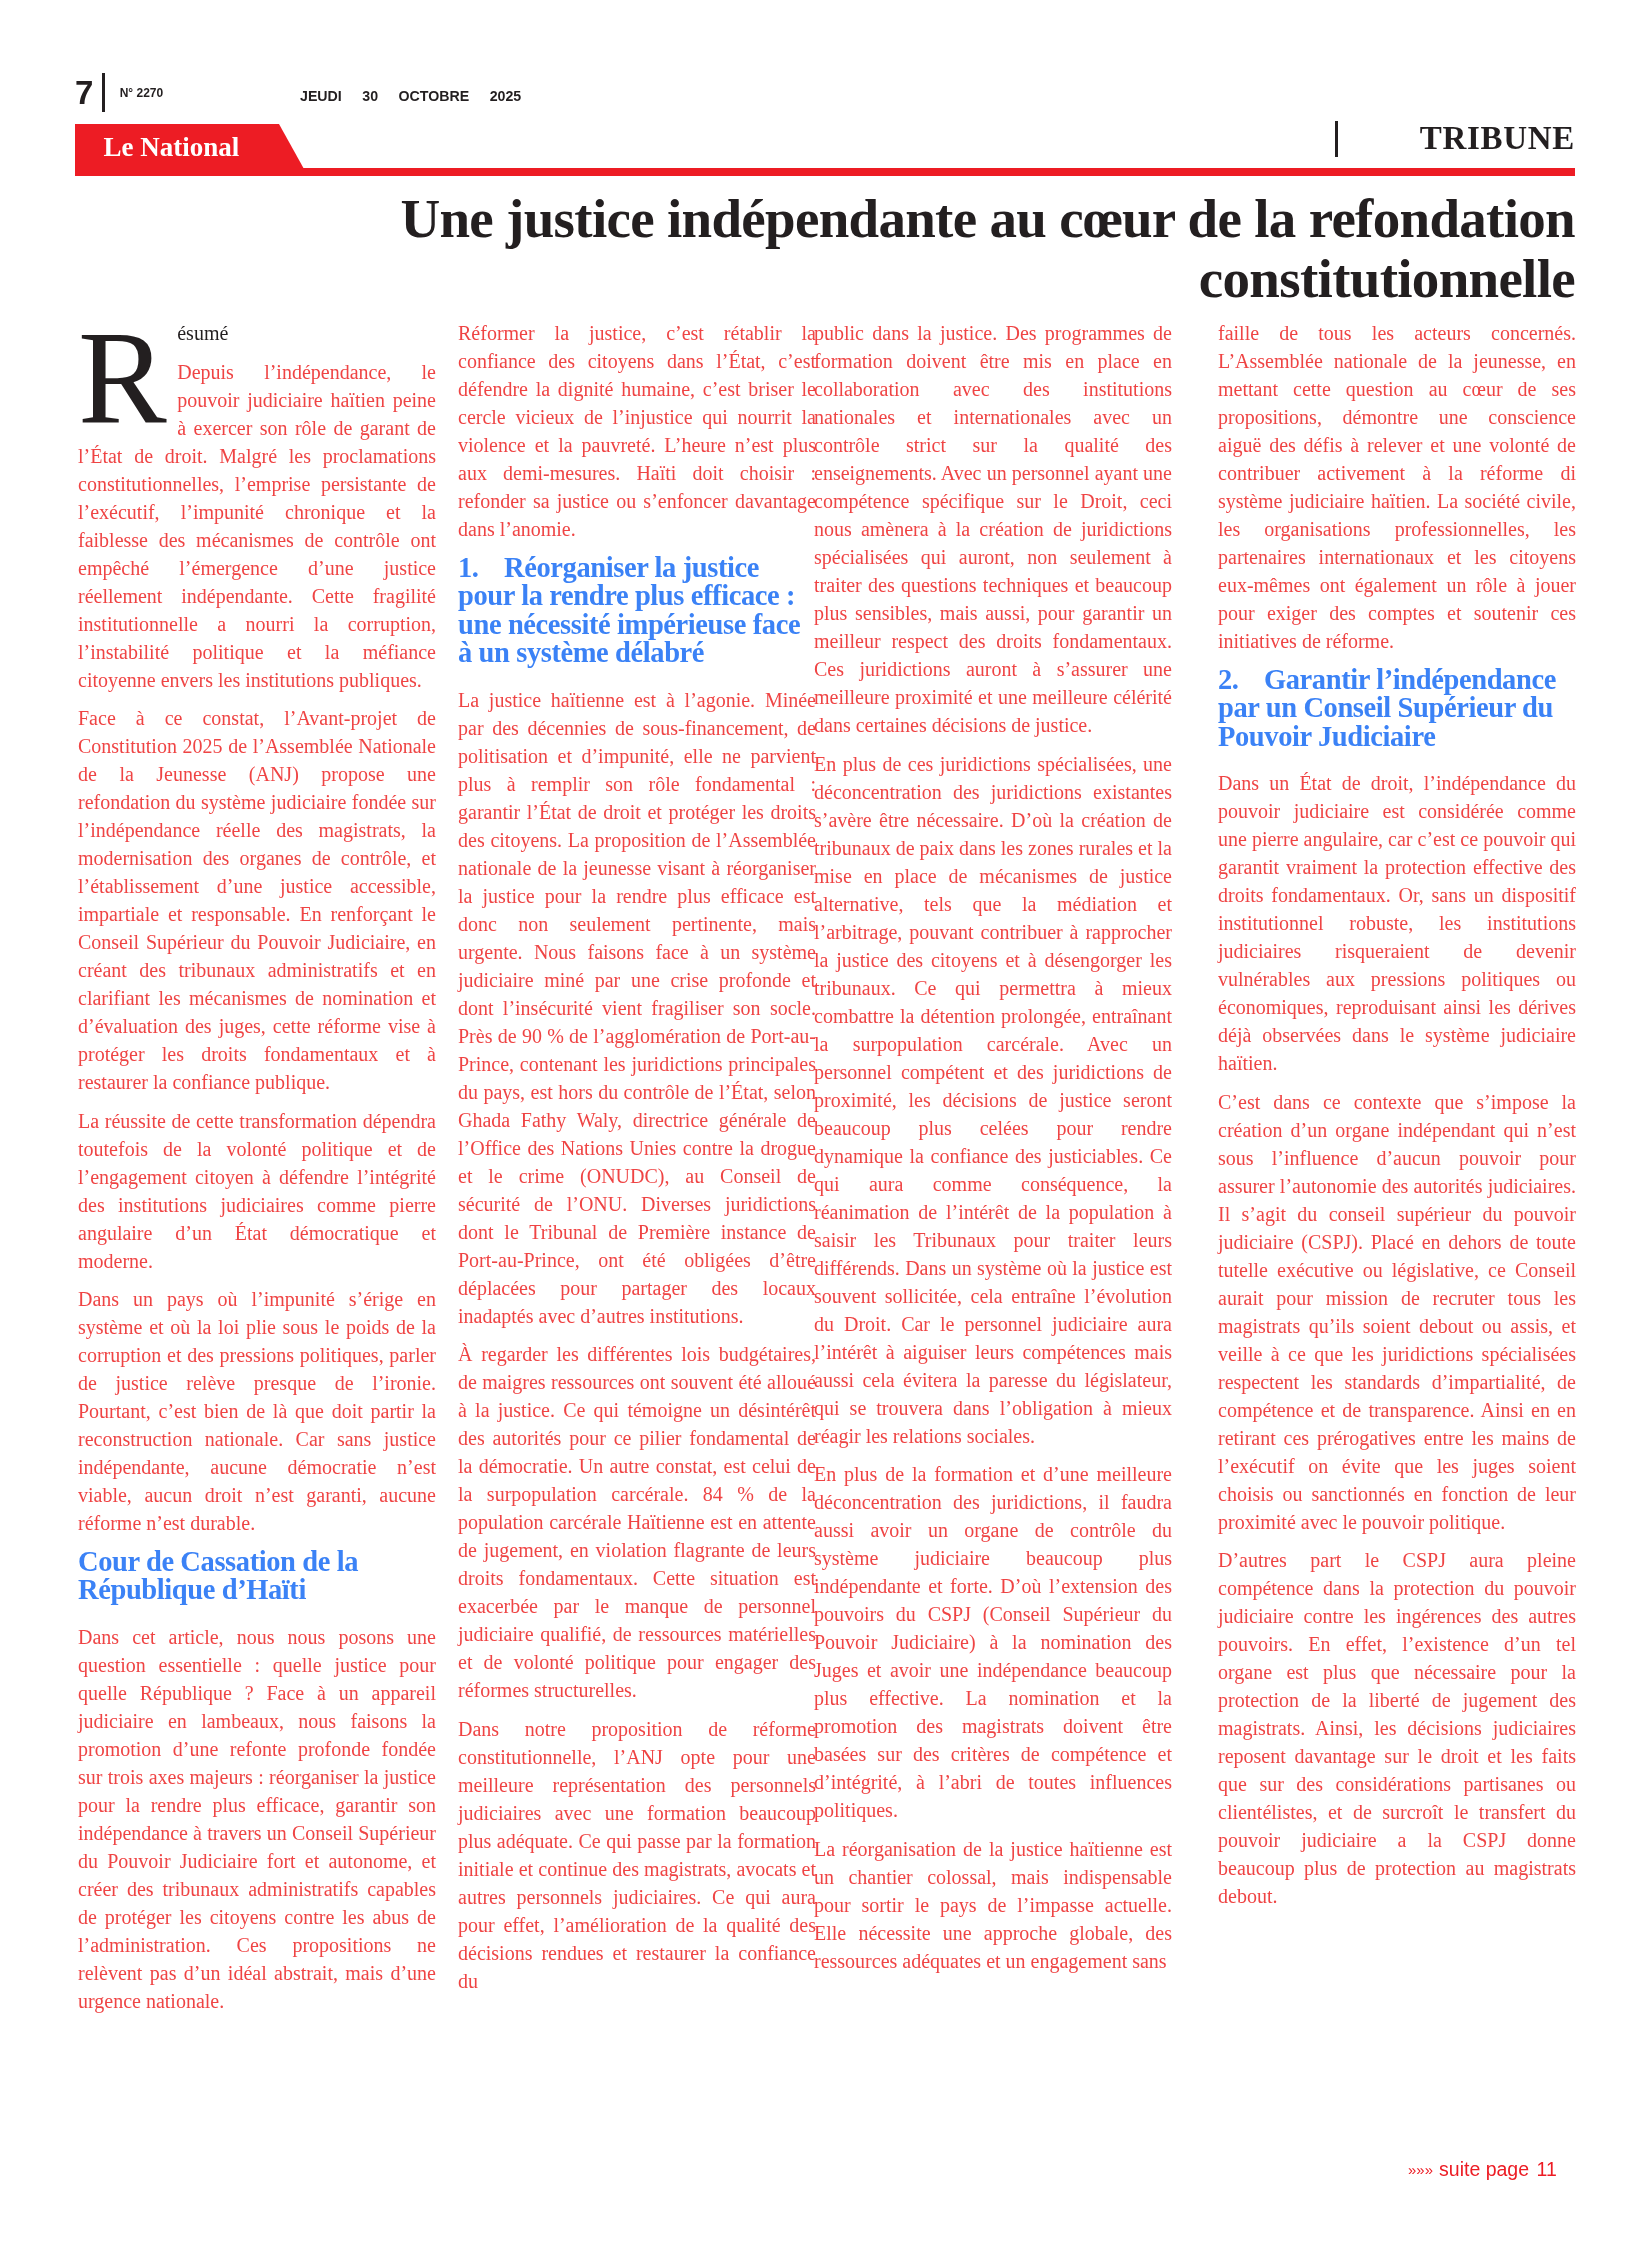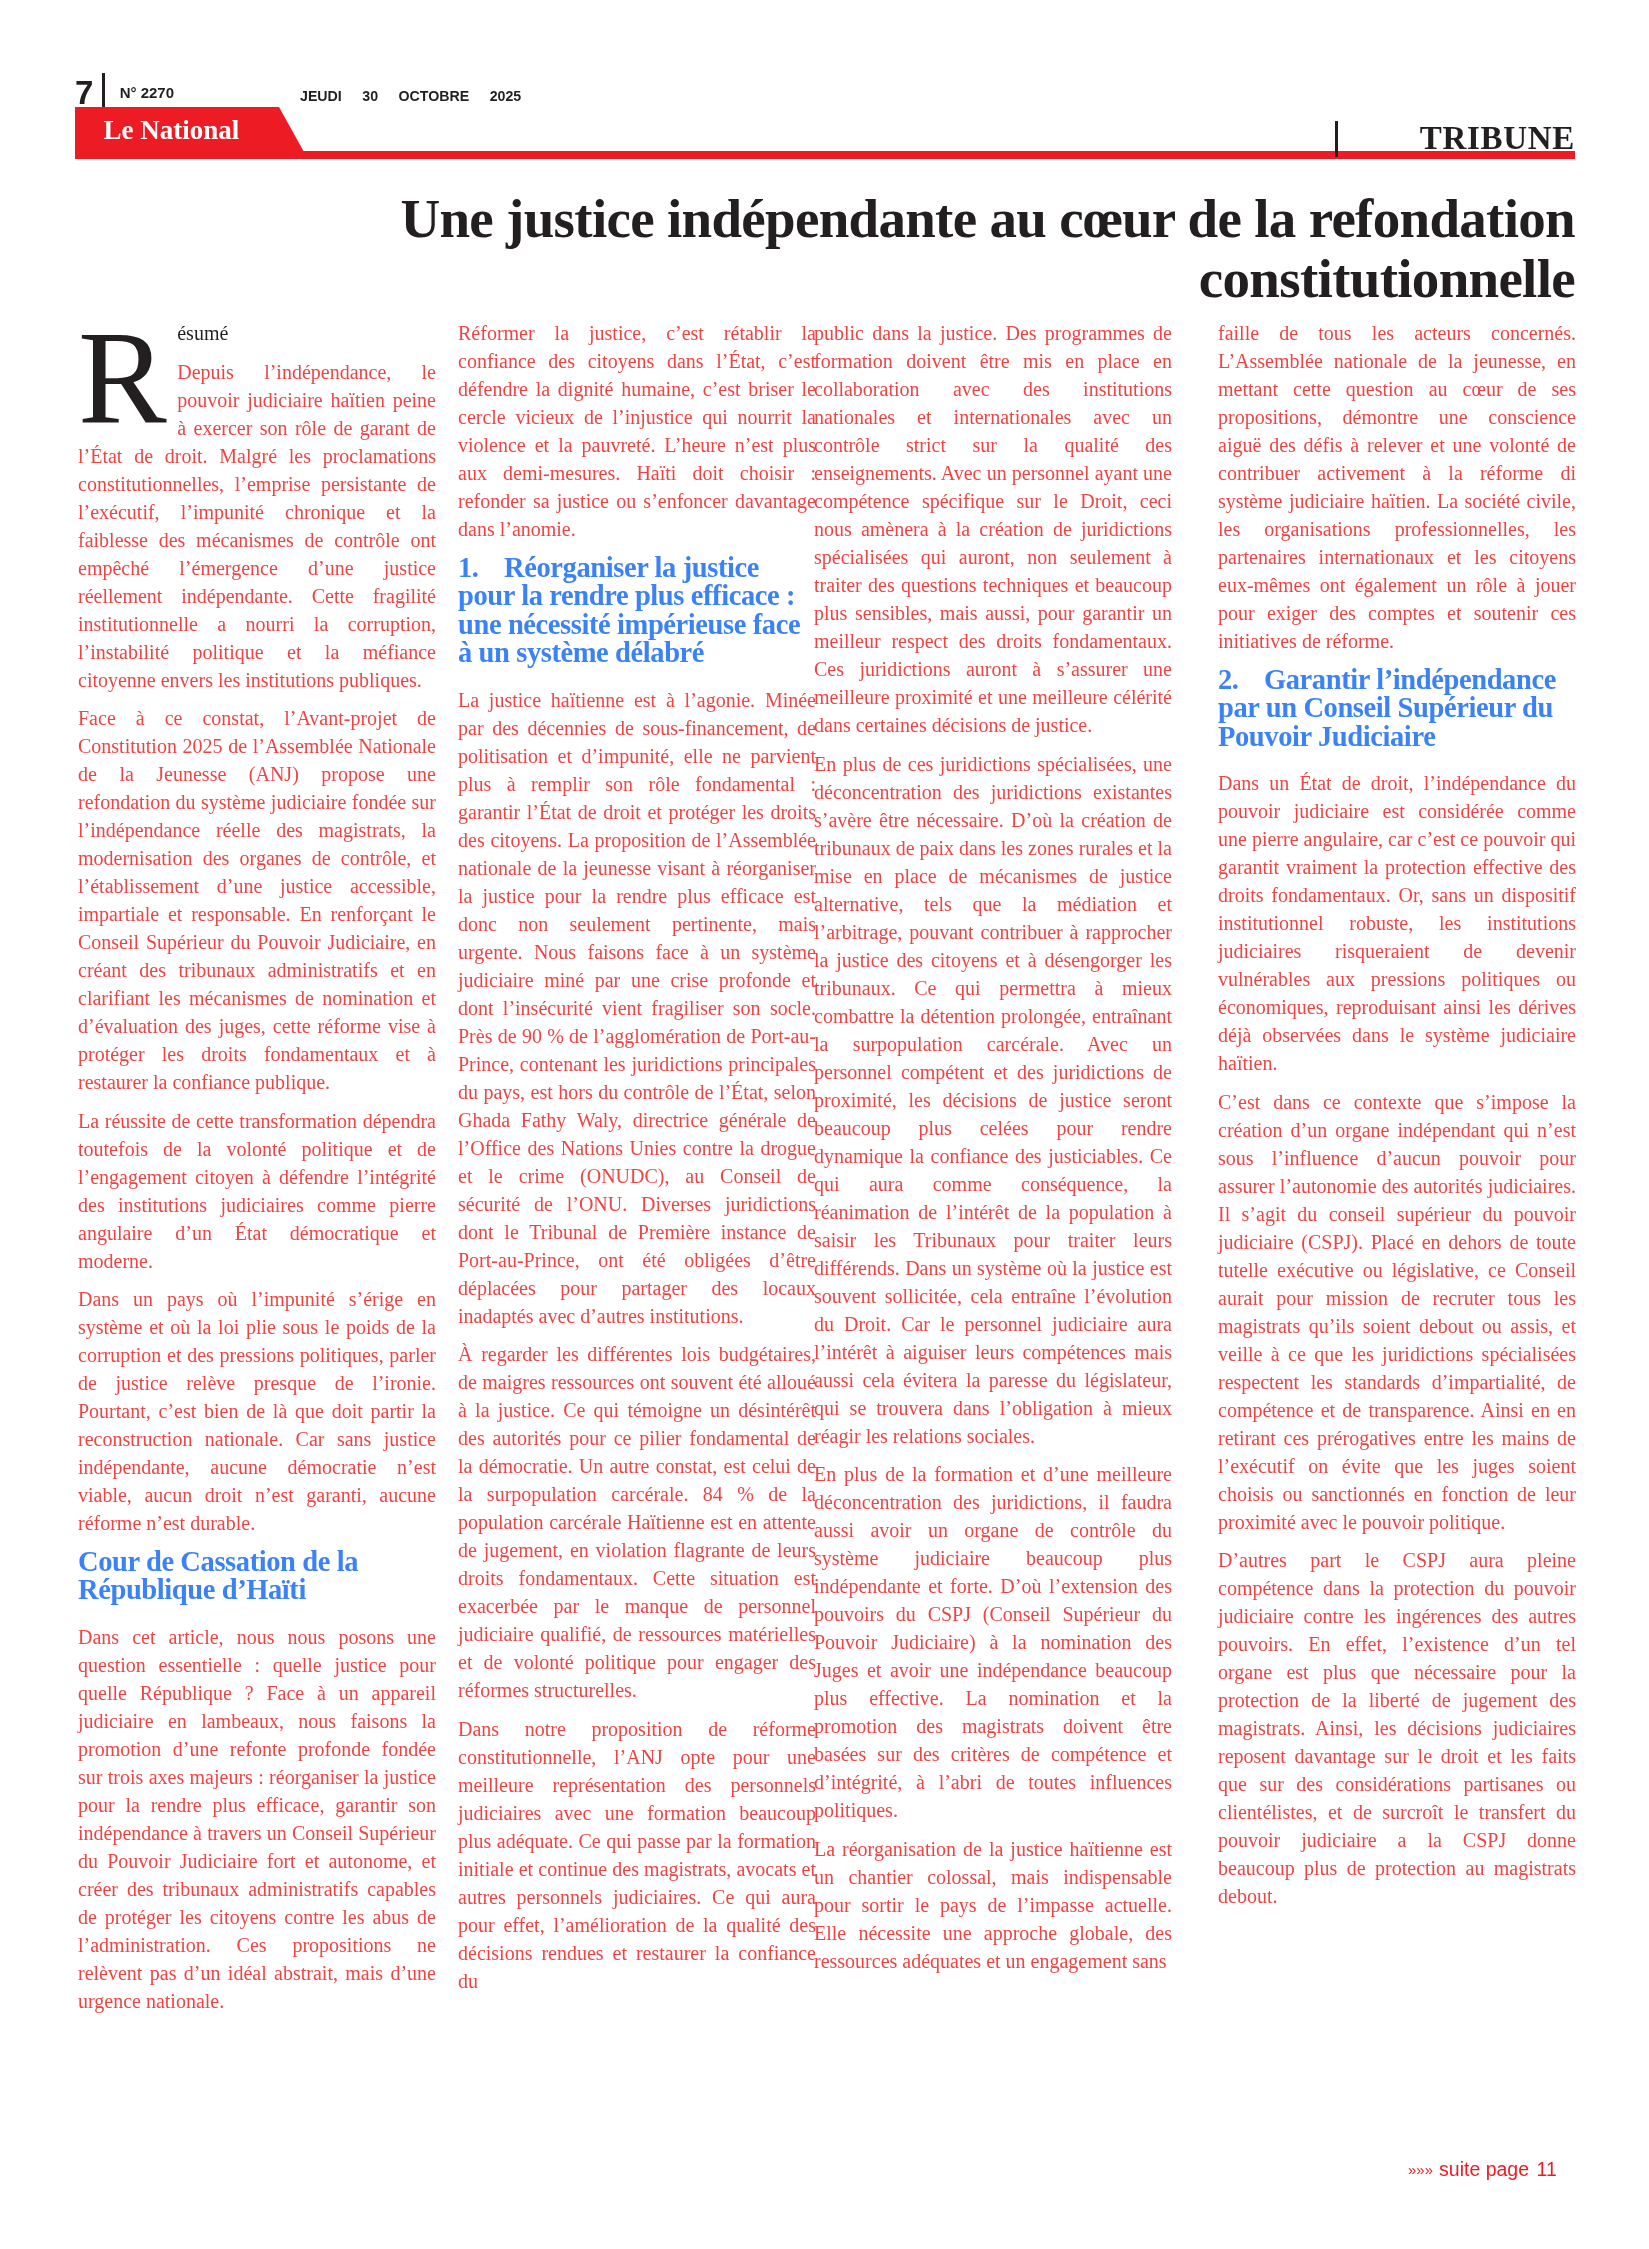--- a/index.html
+++ b/index.html
@@ -2,25 +2,25 @@
 <html style="font-size:12px"><head>
 <meta charset="utf-8">
 <style>
   html, body { margin: 0; padding: 0; background: #ffffff; }
   body { width: 1650px; height: 2250px; position: relative; overflow: hidden; color: #231f20; }
 
   
   .folio { position: absolute; left: 75px; top: 73px; display: flex; align-items: center; }
   .page-num { font-family: "Liberation Sans", sans-serif; font-weight: bold; font-size: 33px; letter-spacing: -0.7px; color: #231f20; }
   .folio-bar { width: 3px; height: 39px; background: #231f20; margin: 0 15px 0 9px; }
-  .issue { font-family: "Liberation Sans", sans-serif; font-weight: bold; font-size: 15px; color: #231f20; }
+  .issue { font-family: "Liberation Sans", sans-serif; font-weight: bold; font-size: 12px; color: #231f20; }
   .date { position: absolute; left: 300px; top: 88px; font-family: "Liberation Sans", sans-serif; font-weight: bold; font-size: 14.2px; color: #231f20; word-spacing: 6px; }
   .date span { margin-right: 10.5px; }
 
-  .band { position: absolute; left: 75px; top: 107px; width: 1500px; height: 52px; text-decoration: underline; }
+  .band { position: absolute; left: 75px; top: 124px; width: 1500px; height: 52px; text-decoration: underline; }
   .band .tab { position: absolute; left: 0; top: 0; width: 228px; height: 52px; background: #ed1c24; clip-path: polygon(0 0, 217px 0, 228px 45px, 228px 52px, 0 52px); }
   .band .tab { width: 229px; clip-path: polygon(0 0, 204px 0, 229px 45px, 229px 52px, 0 52px); }
   .band .rule { position: absolute; left: 0; top: 44px; width: 1500px; height: 8.2px; background: #ed1c24; }
   .band .tab-label { position: absolute; left: 28.5px; top: 7.5px; font-family: "Liberation Serif", serif; font-weight: bold; font-size: 27px; color: #ffffff; letter-spacing: 0px; }
 
   .section { position: absolute; right: 75px; top: 120px; display: flex; align-items: center; }
   .section-bar { width: 3px; height: 36px; background: #231f20; margin-right: 82px; }
   .section-label { font-family: "Liberation Serif", serif; font-weight: bold; font-size: 33px; color: #231f20; letter-spacing: 0.7px; }
 
   

